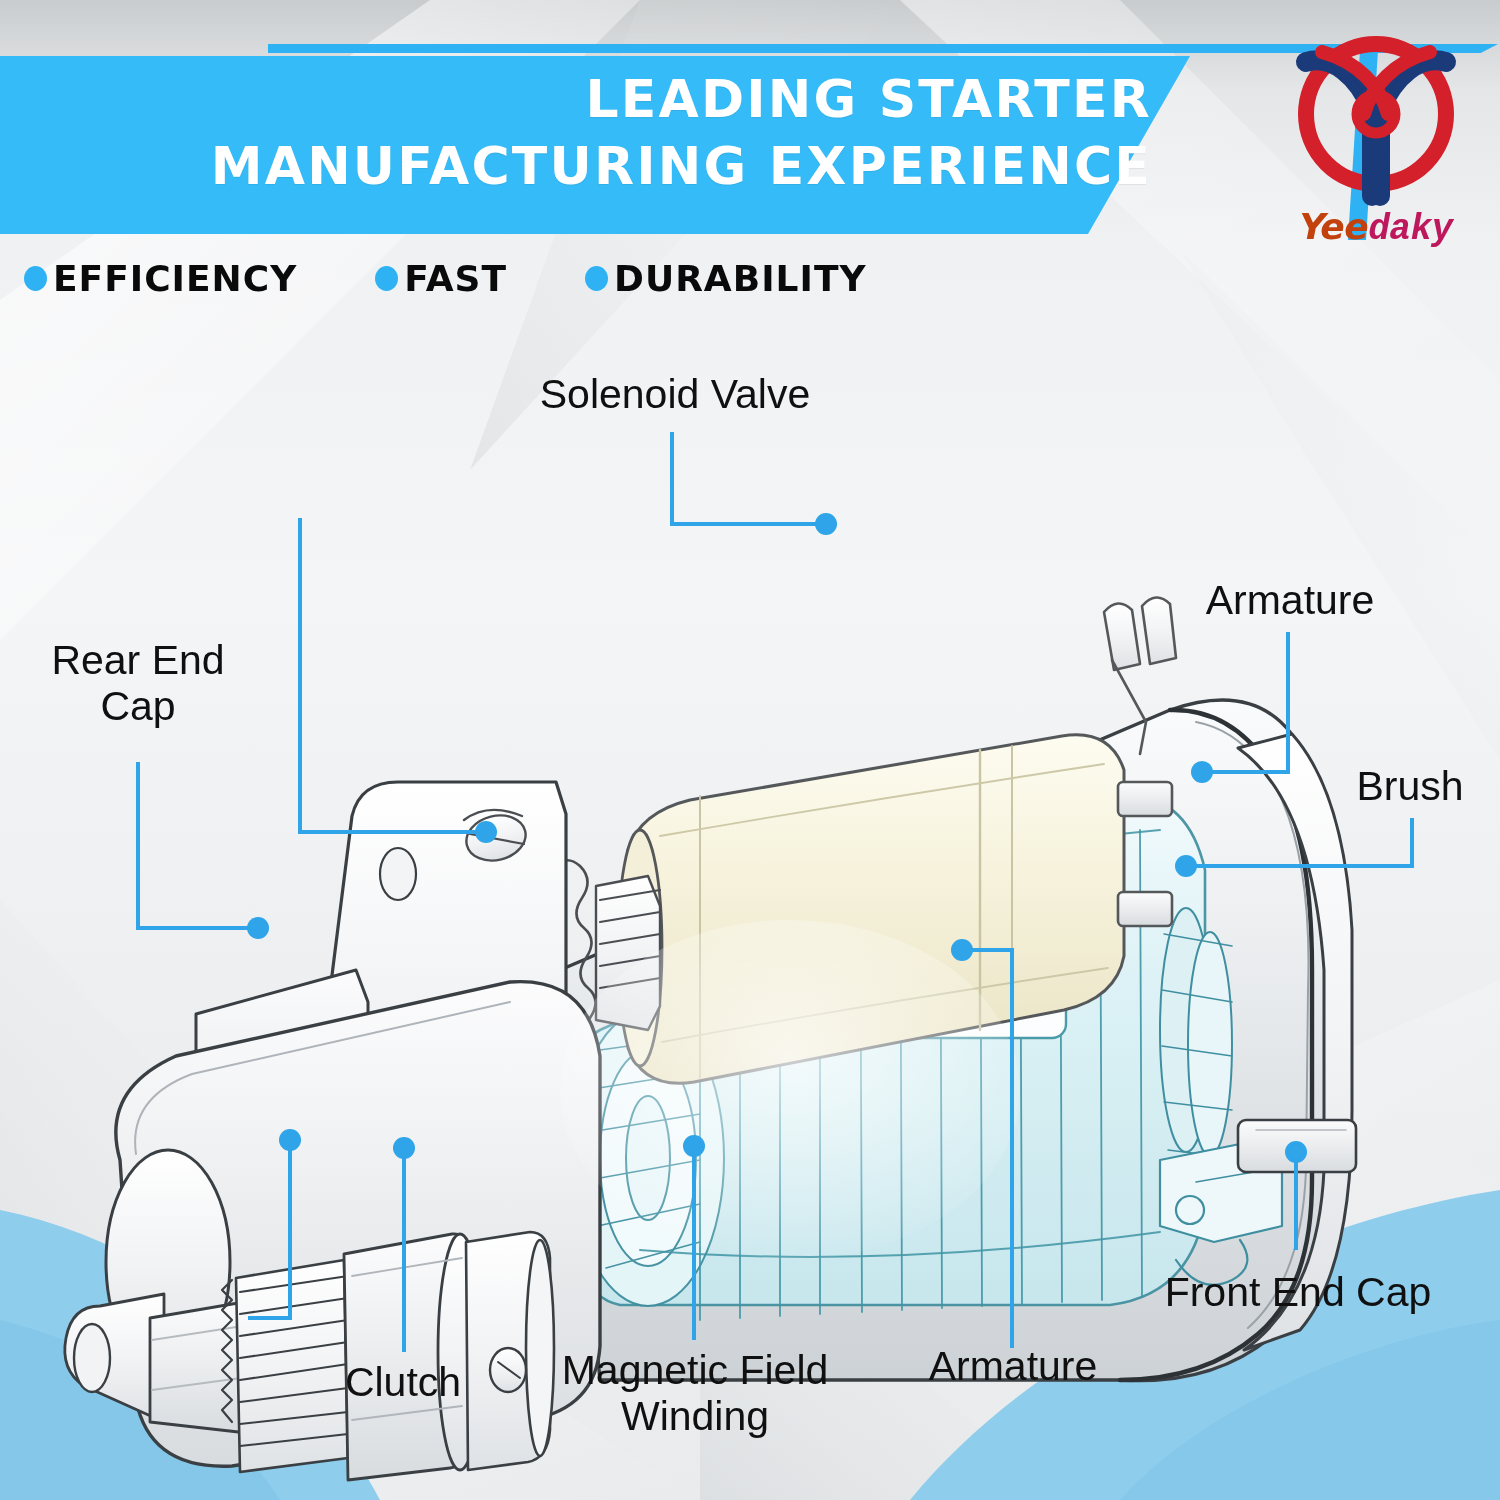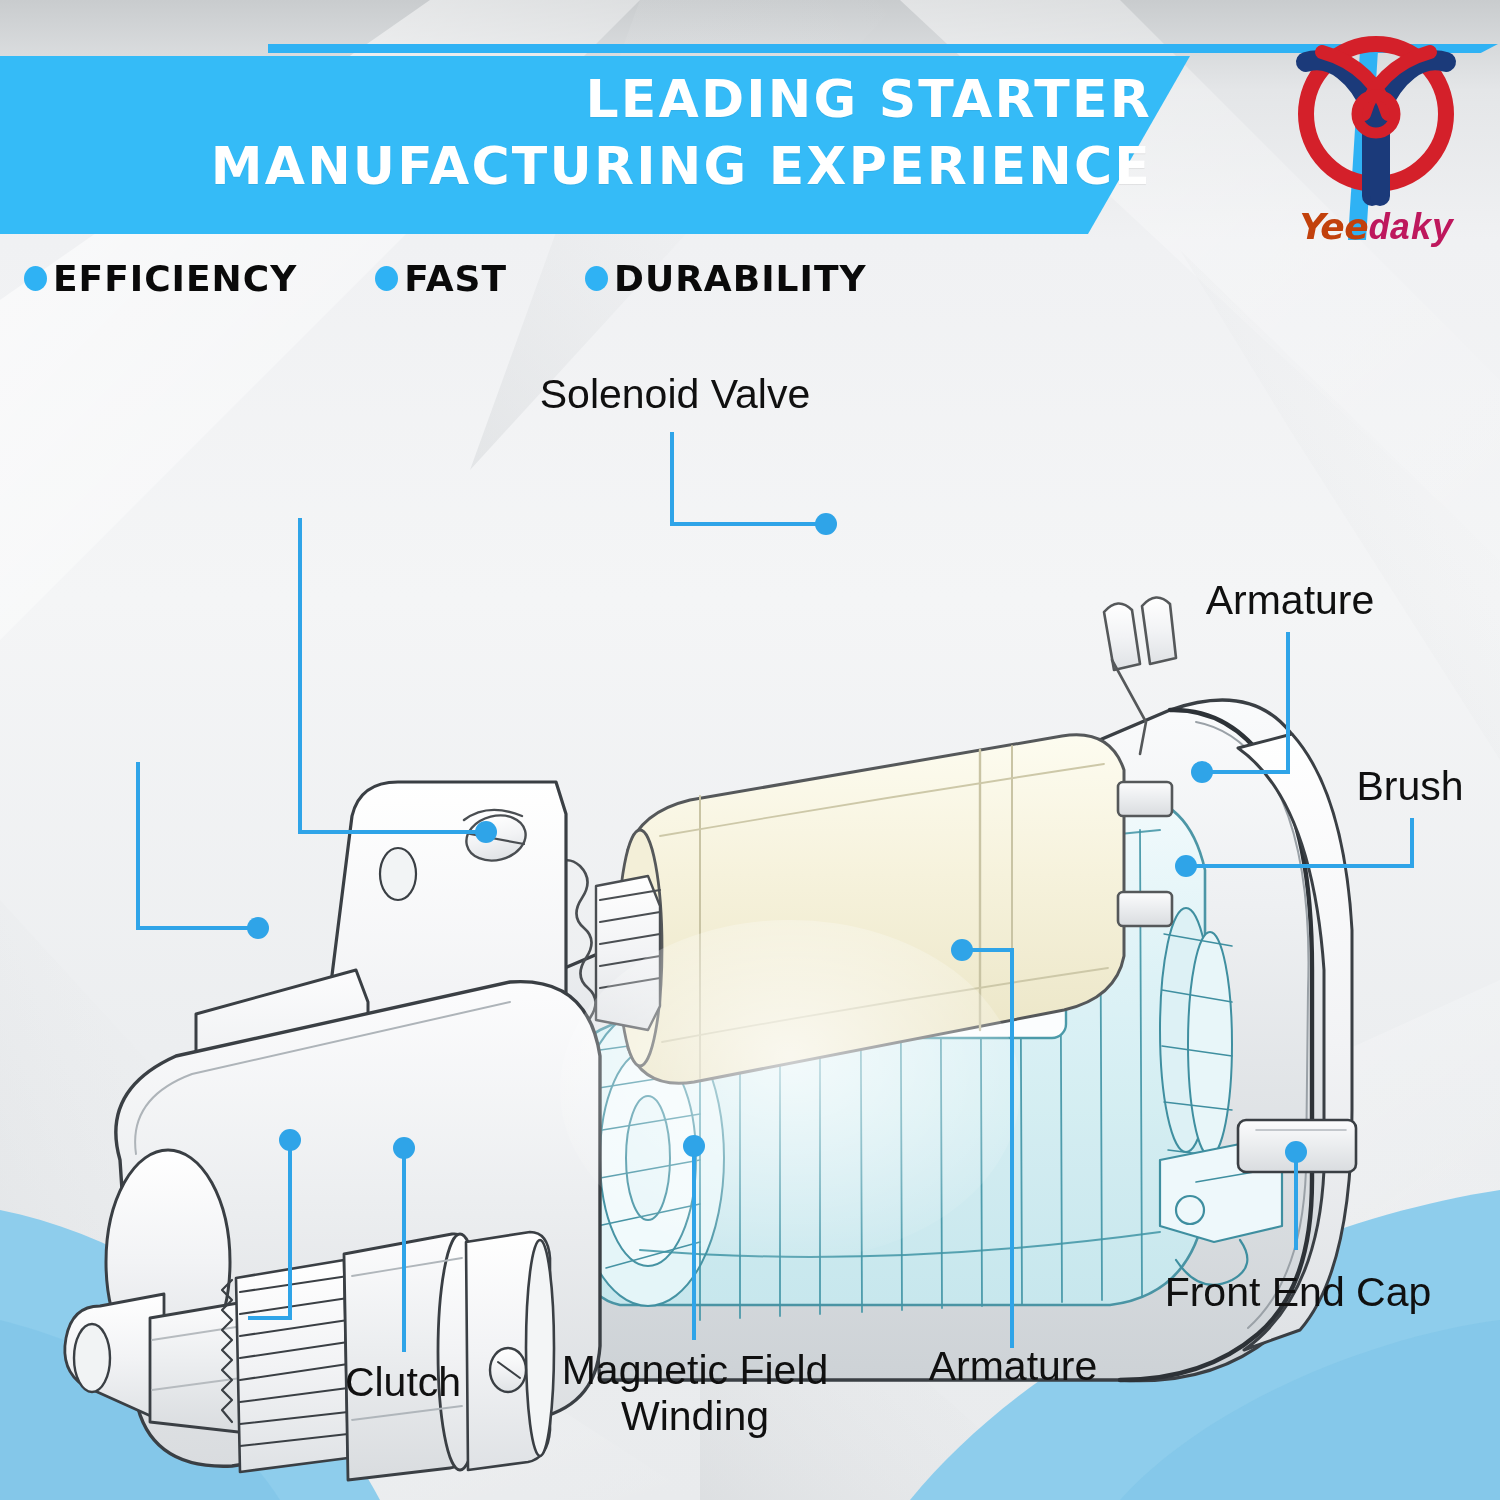--- a/index.html
+++ b/index.html
@@ -421,20 +421,22 @@
       <circle cx="962" cy="950" r="11"></circle>
       <circle cx="694" cy="1146" r="11"></circle>
       <circle cx="404" cy="1148" r="11"></circle>
       <circle cx="290" cy="1140" r="11"></circle>
     </g>
   </svg>
 
   <div class="lbl c" style="left:480px;top:372px;width:390px;">Solenoid Valve</div>
 
 
+  <div class="lbl c" style="left:8px;top:638px;width:260px;">Rear End
+Cap</div>
 
   <div class="lbl c" style="left:1148px;top:578px;width:284px;">Armature</div>
 
   <div class="lbl c" style="left:1310px;top:764px;width:200px;">Brush</div>
 
   <div class="lbl c" style="left:1128px;top:1270px;width:340px;">Front End Cap</div>
 
   <div class="lbl c" style="left:868px;top:1344px;width:290px;">Armature</div>
 
   <div class="lbl c" style="left:500px;top:1348px;width:390px;">Magnetic Field

